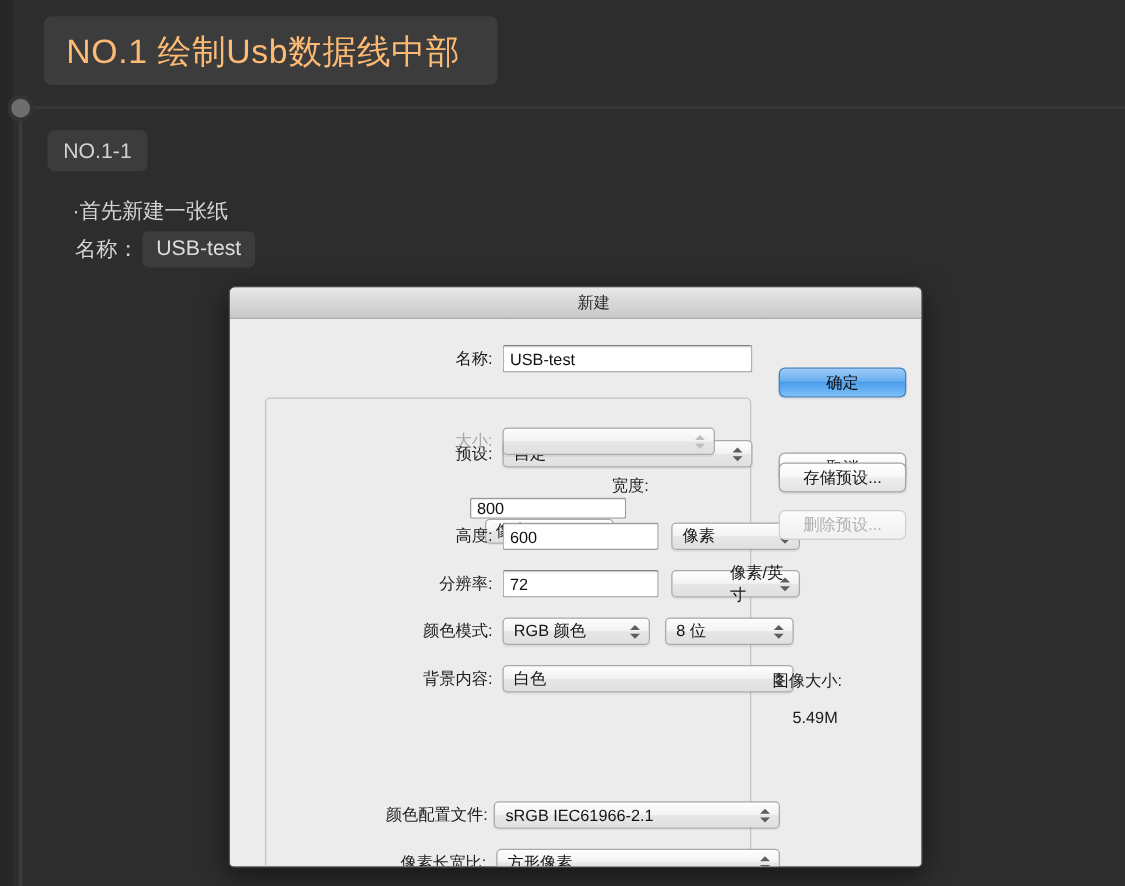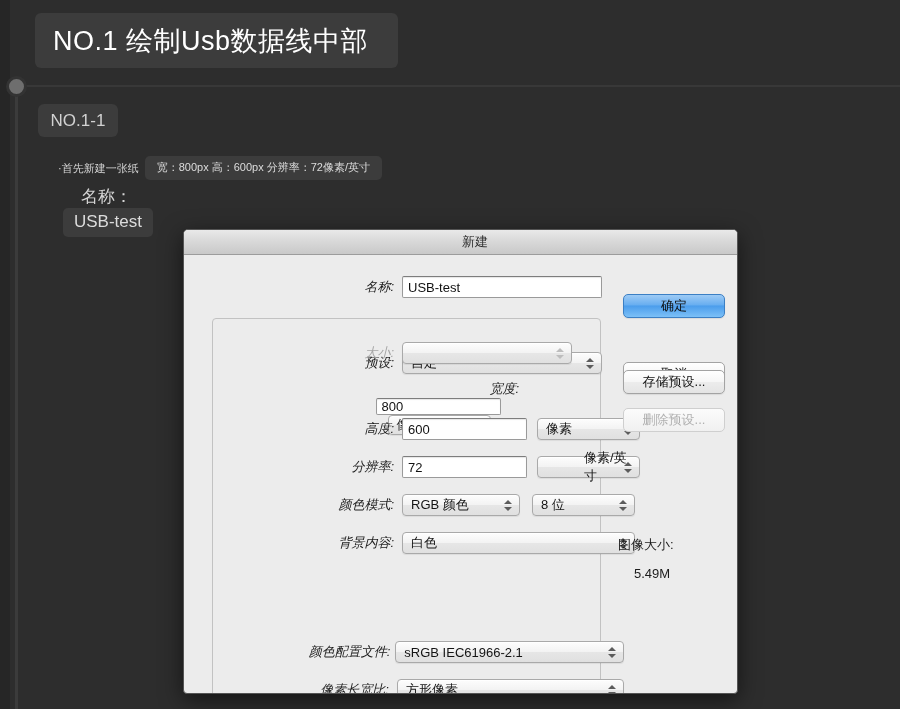--- a/index.html
+++ b/index.html
@@ -57,58 +57,57 @@
     display: flex;
     align-items: center;
     box-sizing: border-box;
   }
   #title-badge {
     left: 35px; top: 13px;
     width: 363px; height: 55px;
     font-size: 27px;
     padding-left: 18px;
     letter-spacing: 0.5px;
-    color: #ffffff;
+    color: #fdba74;
   }
   #sub-badge {
     left: 38px; top: 104px;
     width: 80px; height: 33px;
     font-size: 17px;
     justify-content: center;
     color: #d2d2d2;
   }
 
   
   #note-line1 {
     position: absolute;
     left: 58px; top: 154px;
     height: 28px;
     display: flex;
     align-items: center;
-    font-size: 11px;
+    font-size: 17px;
     color: #d5d5d5;
   }
   #note-line1-lead { white-space: pre; }
   #note-spec-chip {
     background: #3c3c3c;
     border-radius: 5px;
     padding: 4px 12px 5px 12px;
     margin-left: 6px;
     color: #dcdcdc;
     white-space: pre;
   }
   #note-line2 {
     position: absolute;
     left: 60px; top: 185px;
     height: 28px;
     display: flex;
     align-items: center;
     font-size: 17px;
     color: #d5d5d5;
-    flex-direction: column;
   }
   #note-line2-label { white-space: pre; }
   #note-name-chip {
     background: #3c3c3c;
     border-radius: 5px;
     padding: 4px 11px 5px 11px;
     margin-left: 3px;
     color: #dcdcdc;
     white-space: pre;
   }
@@ -149,21 +148,20 @@
     position: absolute;
     display: flex;
     align-items: center;
     height: 22px;
   }
   .lbl {
     text-align: right;
     font-size: 13px;
     color: #1c1c1c;
     white-space: pre;
-    font-style: italic;
   }
   .lbl.disabled { color: #a6a6a6; }
 
   .textfield {
     background: #ffffff;
     border: 1px solid #9a9a9a;
     border-top-color: #7d7d7d;
     border-radius: 2px;
     height: 22px;
     box-sizing: border-box;
@@ -271,21 +269,20 @@
   <div id="timeline-hline"></div>
   <div id="timeline-vline"></div>
   <div id="timeline-node"></div>
 
   <div class="badge" id="title-badge">NO.1 绘制Usb数据线中部</div>
 
   <div class="badge" id="sub-badge">NO.1-1</div>
 
   <div id="note-line1">
     <span id="note-line1-lead">·首先新建一张纸</span>
-    <span id="note-spec-chip">宽：800px 高：600px 分辨率：72像素/英寸</span>
   </div>
 
   <div id="note-line2">
     <span id="note-line2-label">名称：</span>
     <span id="note-name-chip">USB-test</span>
   </div>
 
   <div id="dialog">
 
     <div id="dialog-titlebar">

